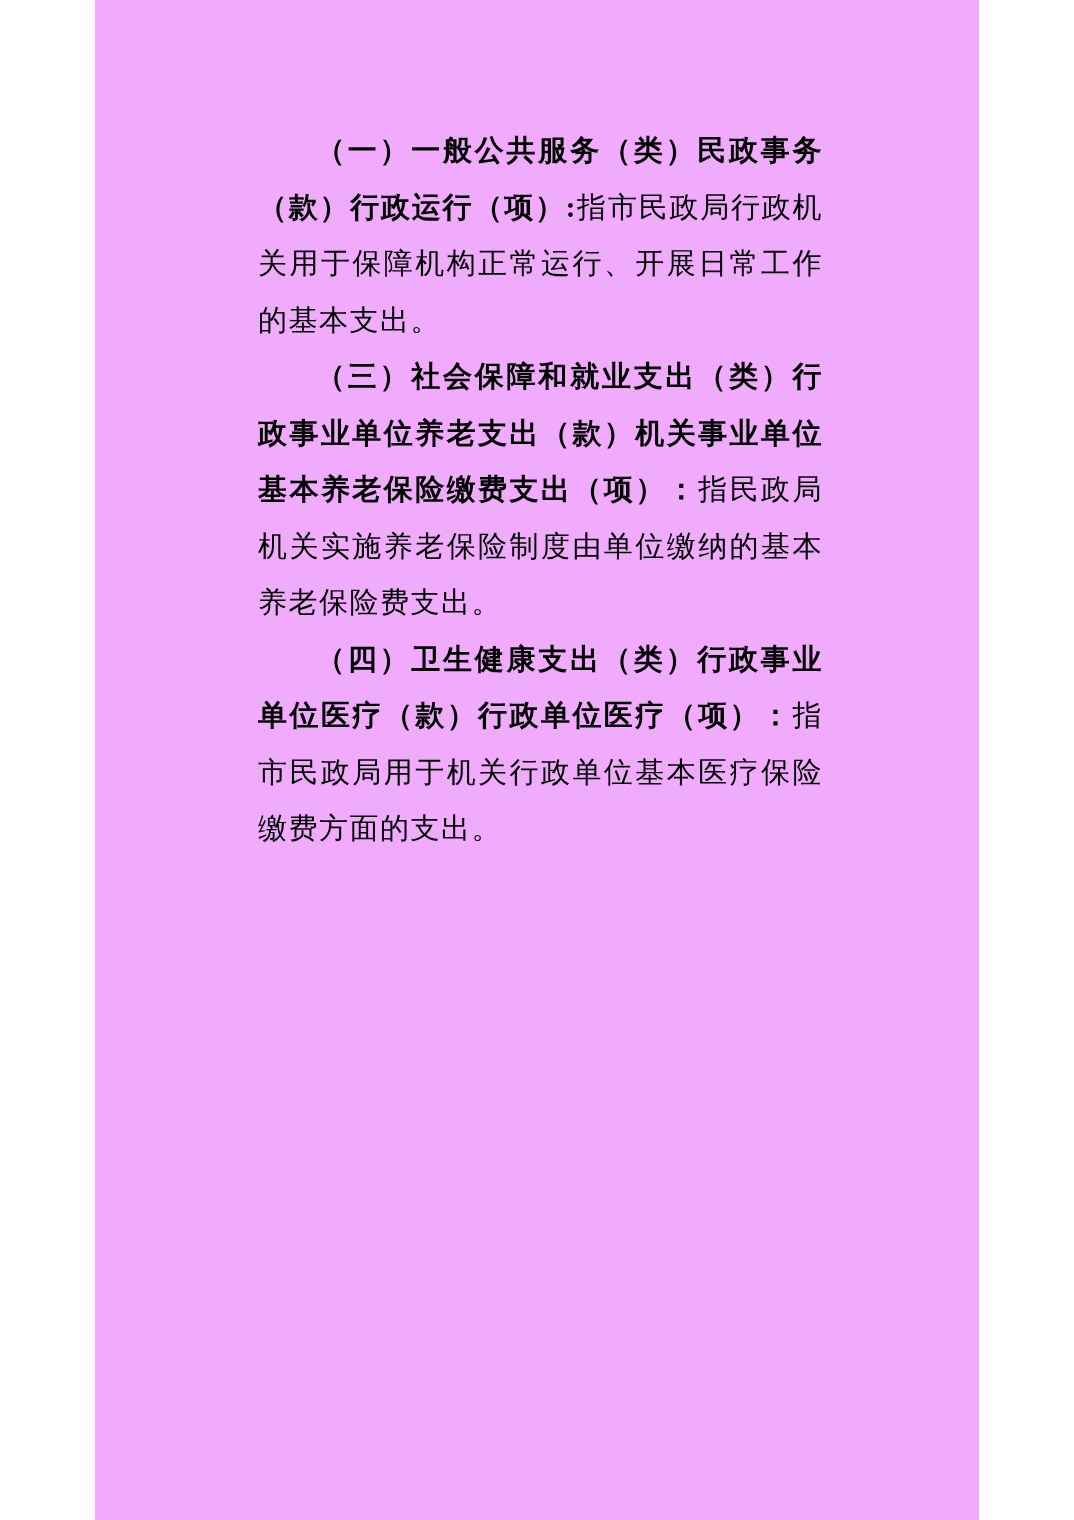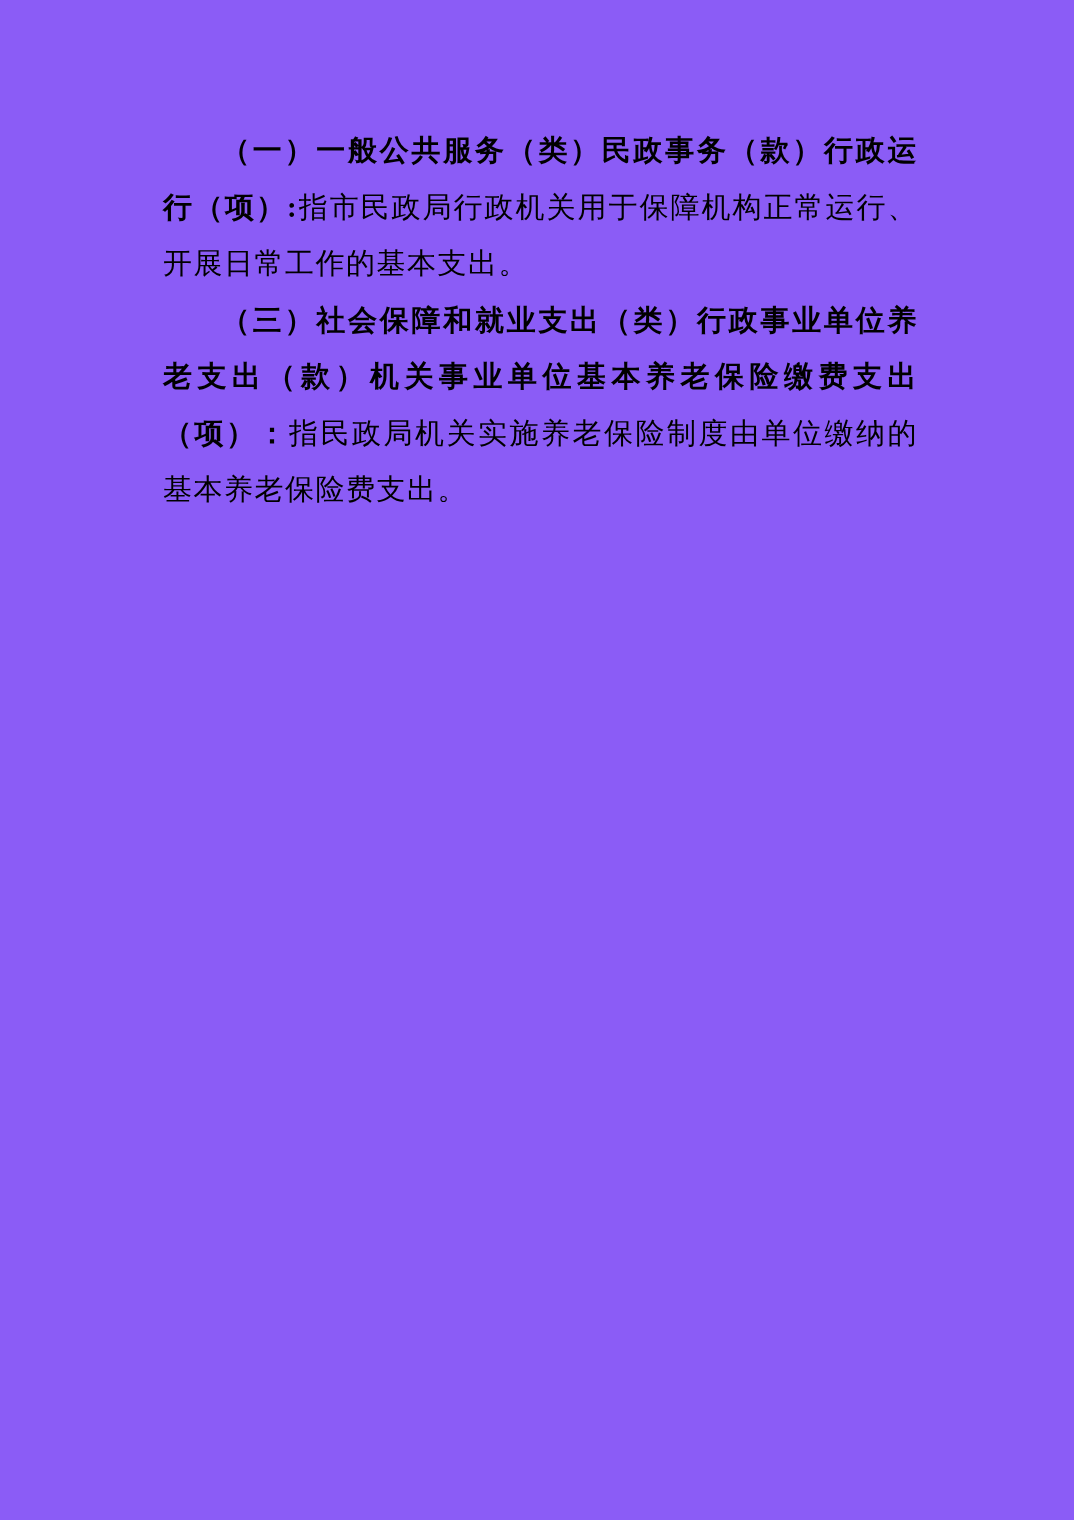--- a/index.html
+++ b/index.html
@@ -2,25 +2,25 @@
 <html><head>
 <meta charset="utf-8">
 <style>
   html, body {
     margin: 0;
     padding: 0;
     background: #ffffff;
   }
   .page {
     position: relative;
-    width: 1074px;
+    width: 884px;
     height: 1520px;
     box-sizing: border-box;
     margin: 0 auto;
-    background: #8b5cf6;
+    background: #f0abfc;
     padding: 122px 156px 0 163px;
     overflow: hidden;
     font-family: "Liberation Serif", "DejaVu Serif", serif;
     color: #000000;
   }
   .para {
     margin: 0;
     font-size: 29px;
     line-height: 56.5px;
     text-indent: 2em;
@@ -39,17 +39,18 @@
 </head>
 <body>
 
 <div class="page">
 
   <p class="para"><span class="heading">（一）一般公共服务（类）民政事务（款）行政运行（项）:</span><span class="body">指市民政局行政机关用于保障机构正常运行、开展日常工作的基本支出。</span></p>
 
 
   <p class="para"><span class="heading">（三）社会保障和就业支出（类）行政事业单位养老支出（款）机关事业单位基本养老保险缴费支出（项）：</span><span class="body">指民政局机关实施养老保险制度由单位缴纳的基本养老保险费支出。</span></p>
 
+  <p class="para"><span class="heading">（四）卫生健康支出（类）行政事业单位医疗（款）行政单位医疗（项）：</span><span class="body">指市民政局用于机关行政单位基本医疗保险缴费方面的支出。</span></p>
 
 
 
 
 </div>
 
 </body></html>

